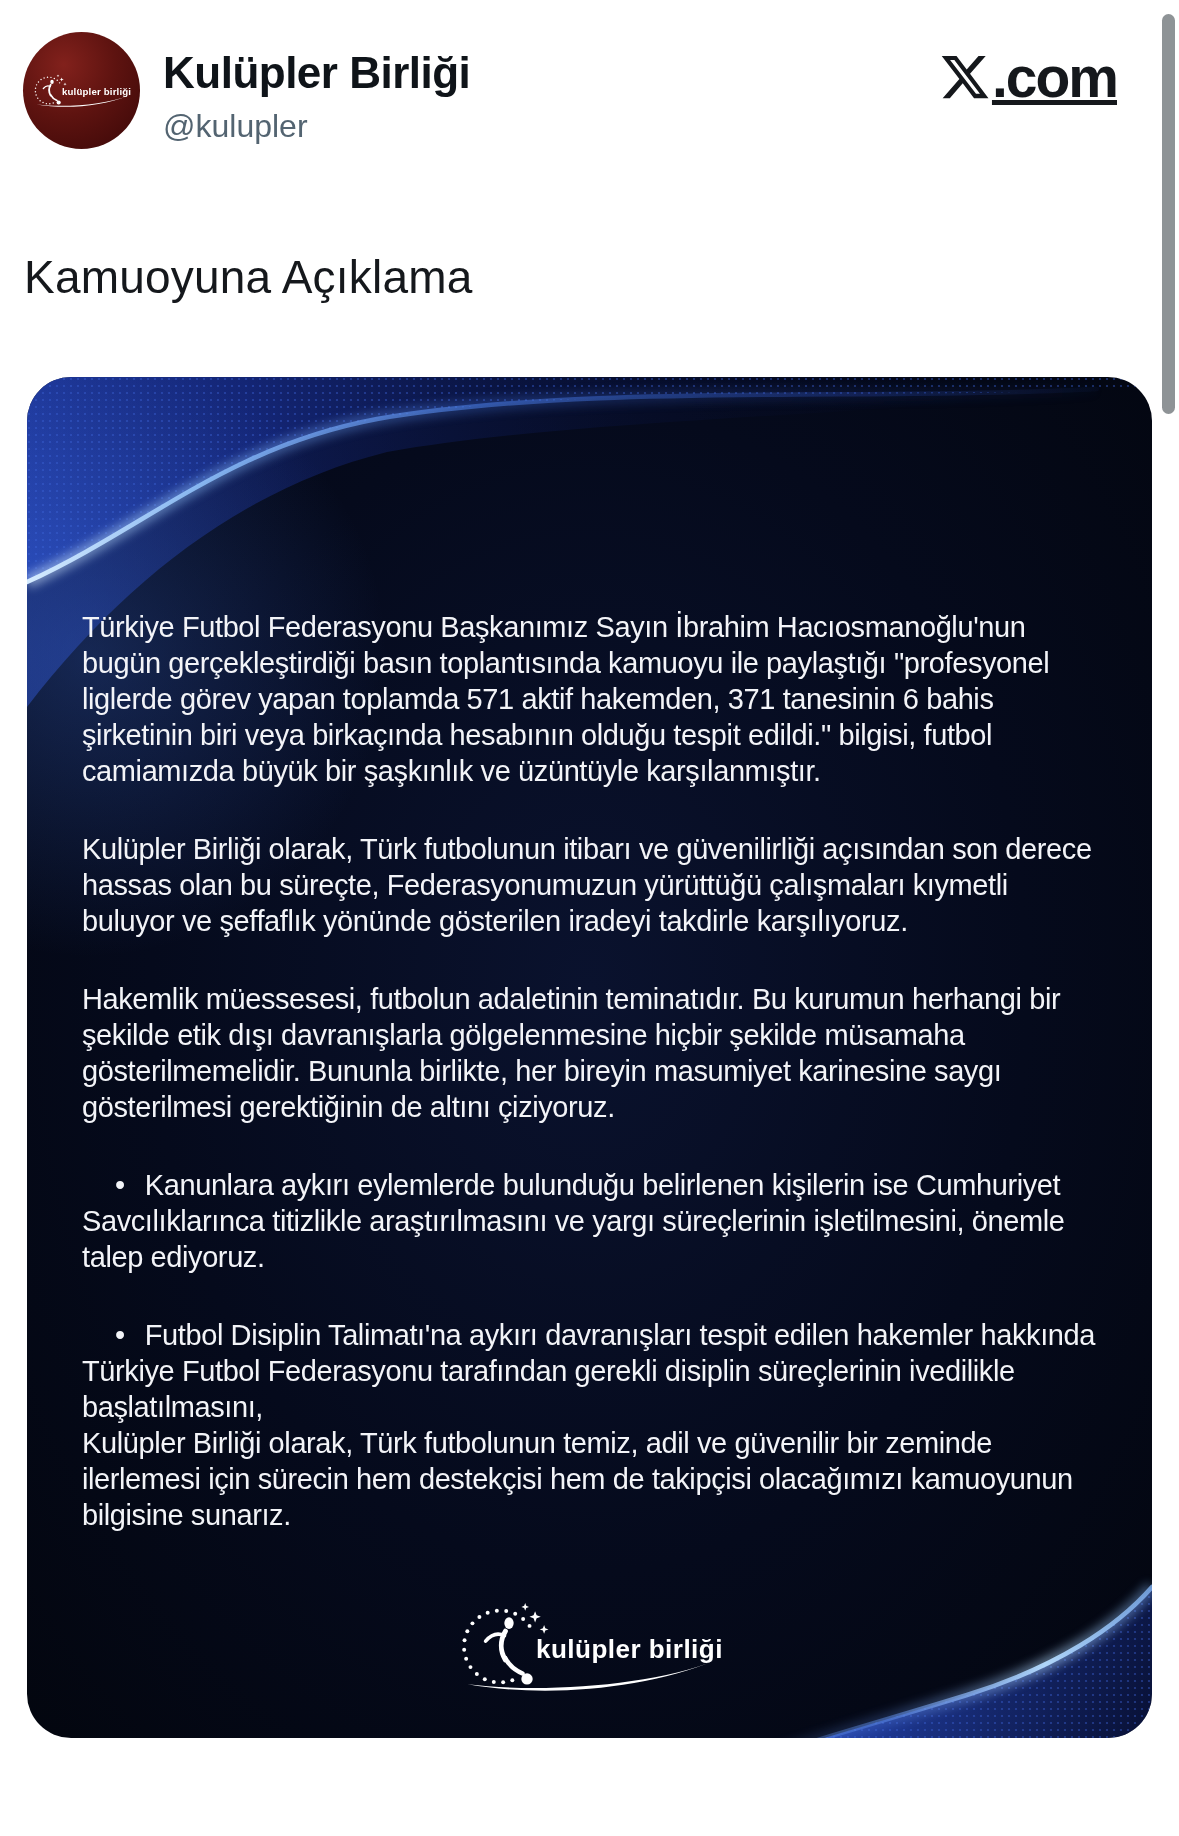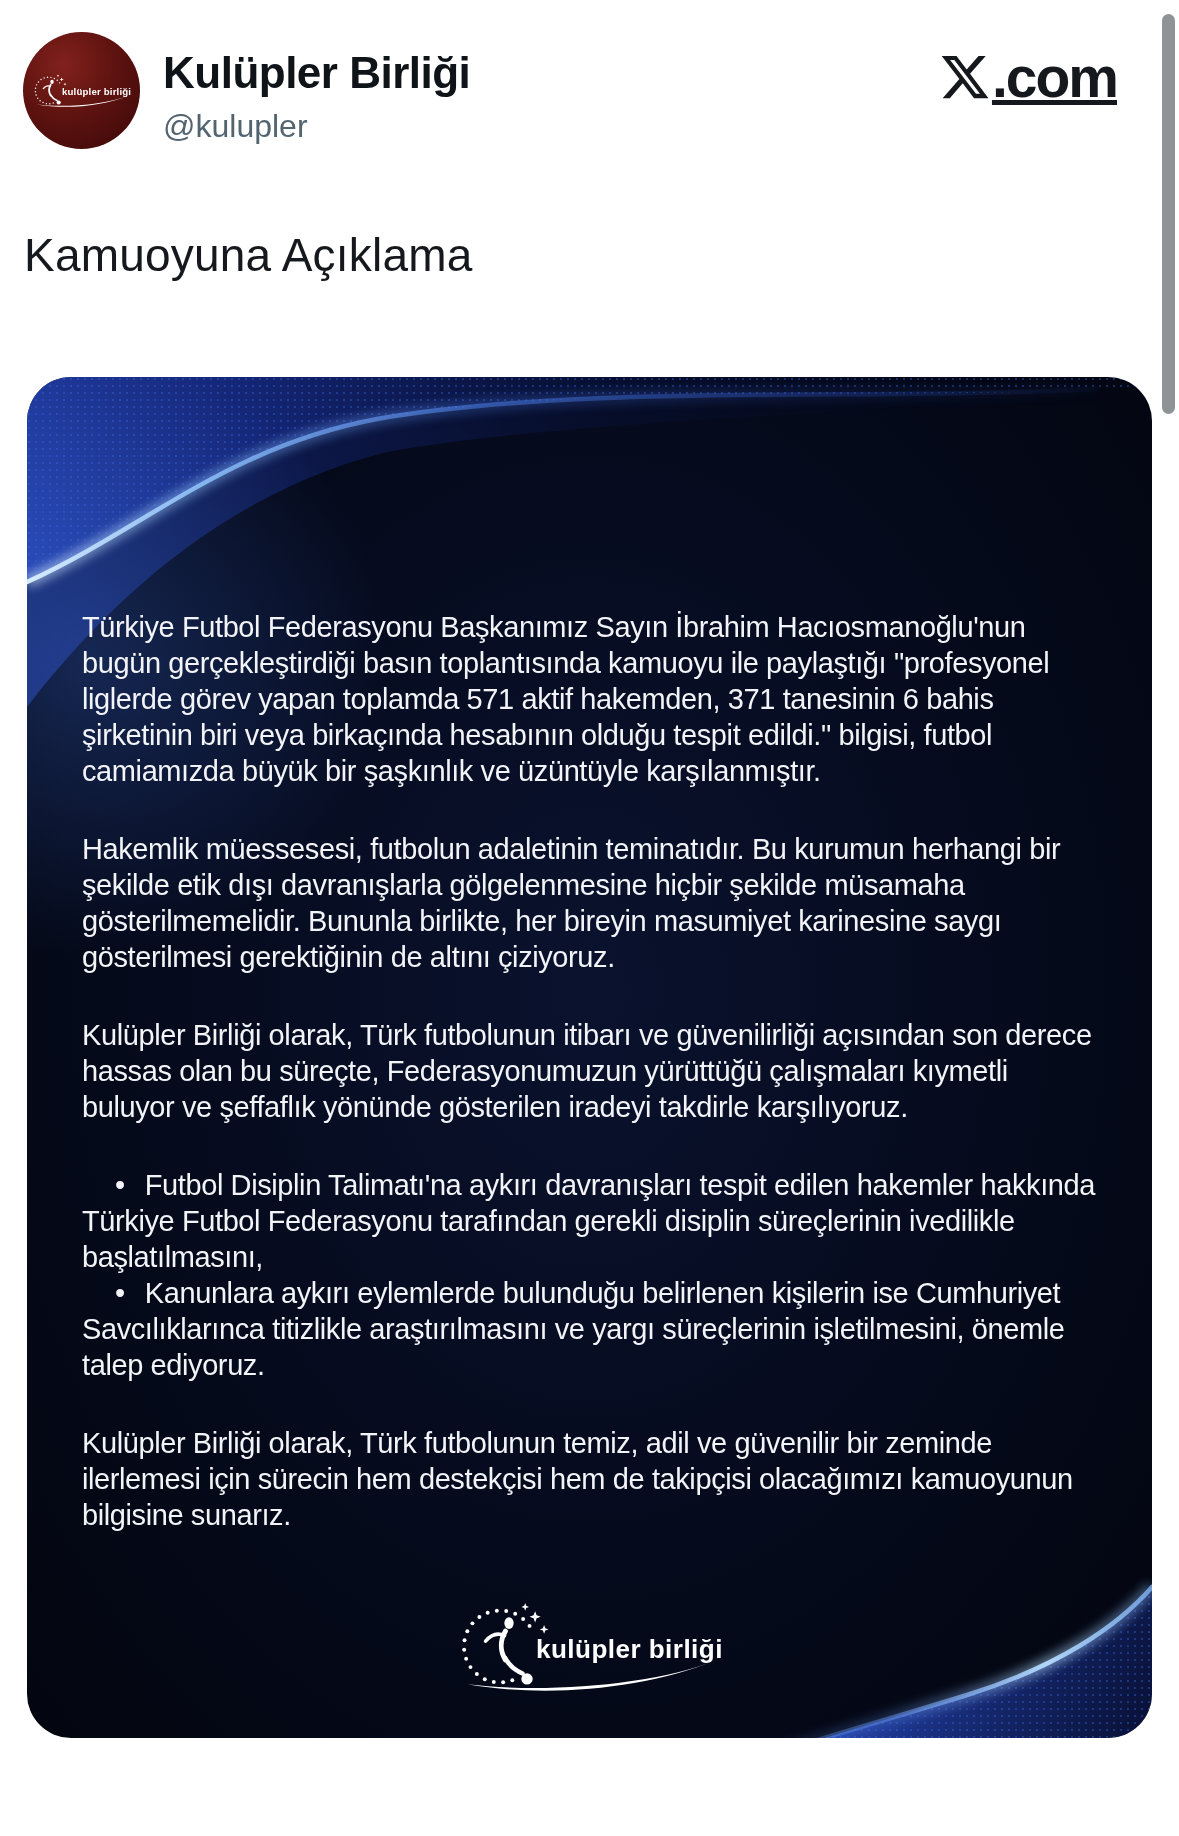--- a/index.html
+++ b/index.html
@@ -24,21 +24,21 @@
   .handle { font-size:32px; font-weight:400; color:#536471; margin-top:10px; }
   .x-wordmark {
     position:absolute; top:44px; right:62px;
     display:flex; align-items:center; color:#15181c;
   }
   .x-wordmark svg { width:52px; height:52px; margin-right:1px; }
   .x-dotcom { font-size:57px; font-weight:700; letter-spacing:-2px;text-decoration:underline; }
 
   
   .post-title {
-    position:absolute; left:24px; top:228px;
+    position:absolute; left:24px; top:250px;
     font-size:46px; font-weight:400; color:#15181c; letter-spacing:0.2px;
   }
 
   
   .card {
     position:absolute; left:27px; top:377px; width:1125px; height:1361px;
     border-radius:44px; overflow:hidden;
     background:radial-gradient(ellipse at 50% 45%, #0a122e 0%, #050a1c 55%, #03060f 100%);
   }
   .card .waves { position:absolute; left:0; top:0; }
@@ -171,24 +171,24 @@
       <path d="M0,205 C120,150 200,70 350,42 C560,6 850,24 1070,12" stroke="url(#ridgeTL)" stroke-width="4.5" fill="none" stroke-linecap="round"></path>
 
       <path d="M640,1413 C720,1382 820,1355 940,1318 C1030,1290 1090,1250 1125,1210 L1125,1413 Z" fill="url(#bandBR)"></path>
       <path d="M640,1413 C720,1382 820,1355 940,1318 C1030,1290 1090,1250 1125,1210 L1125,1413 Z" fill="url(#dots)" opacity="0.5"></path>
       <path d="M640,1413 C720,1382 820,1355 940,1318 C1030,1290 1090,1250 1125,1210" stroke="url(#ridgeBR)" stroke-width="14" fill="none" opacity="0.5" filter="url(#blurF)"></path>
       <path d="M640,1413 C720,1382 820,1355 940,1318 C1030,1290 1090,1250 1125,1210" stroke="url(#ridgeBR)" stroke-width="4.5" fill="none" stroke-linecap="round"></path>
     </svg>
 
     <div class="card-text">
       <p>Türkiye Futbol Federasyonu Başkanımız Sayın İbrahim Hacıosmanoğlu'nun bugün gerçekleştirdiği basın toplantısında kamuoyu ile paylaştığı "profesyonel liglerde görev yapan toplamda 571 aktif hakemden, 371 tanesinin 6 bahis şirketinin biri veya birkaçında hesabının olduğu tespit edildi." bilgisi, futbol camiamızda büyük bir şaşkınlık ve üzüntüyle karşılanmıştır.</p>
+      <p>Kulüpler Birliği olarak, Türk futbolunun itibarı ve güvenilirliği açısından son derece hassas olan bu süreçte, Federasyonumuzun yürüttüğü çalışmaları kıymetli buluyor ve şeffaflık yönünde gösterilen iradeyi takdirle karşılıyoruz.</p>
       <p>Hakemlik müessesesi, futbolun adaletinin teminatıdır. Bu kurumun herhangi bir şekilde etik dışı davranışlarla gölgelenmesine hiçbir şekilde müsamaha gösterilmemelidir. Bununla birlikte, her bireyin masumiyet karinesine saygı gösterilmesi gerektiğinin de altını çiziyoruz.</p>
-      <p>Kulüpler Birliği olarak, Türk futbolunun itibarı ve güvenilirliği açısından son derece hassas olan bu süreçte, Federasyonumuzun yürüttüğü çalışmaları kıymetli buluyor ve şeffaflık yönünde gösterilen iradeyi takdirle karşılıyoruz.</p>
+      <p class="bullet"><span class="glyph">•</span><span>Kanunlara aykırı eylemlerde bulunduğu belirlenen kişilerin ise Cumhuriyet Savcılıklarınca titizlikle araştırılmasını ve yargı süreçlerinin işletilmesini, önemle talep ediyoruz.</span></p>
       <p class="bullet tight"><span class="glyph">•</span><span>Futbol Disiplin Talimatı'na aykırı davranışları tespit edilen hakemler hakkında Türkiye Futbol Federasyonu tarafından gerekli disiplin süreçlerinin ivedilikle başlatılmasını,</span></p>
-      <p class="bullet"><span class="glyph">•</span><span>Kanunlara aykırı eylemlerde bulunduğu belirlenen kişilerin ise Cumhuriyet Savcılıklarınca titizlikle araştırılmasını ve yargı süreçlerinin işletilmesini, önemle talep ediyoruz.</span></p>
       <p class="tight">Kulüpler Birliği olarak, Türk futbolunun temiz, adil ve güvenilir bir zeminde ilerlemesi için sürecin hem destekçisi hem de takipçisi olacağımızı kamuoyunun bilgisine sunarız.</p>
     </div>
 
     <div class="card-logo">
       <svg viewBox="0 0 300 110">
           <use href="#club-logo"></use>
         </svg>
     </div>
   </div>
 

